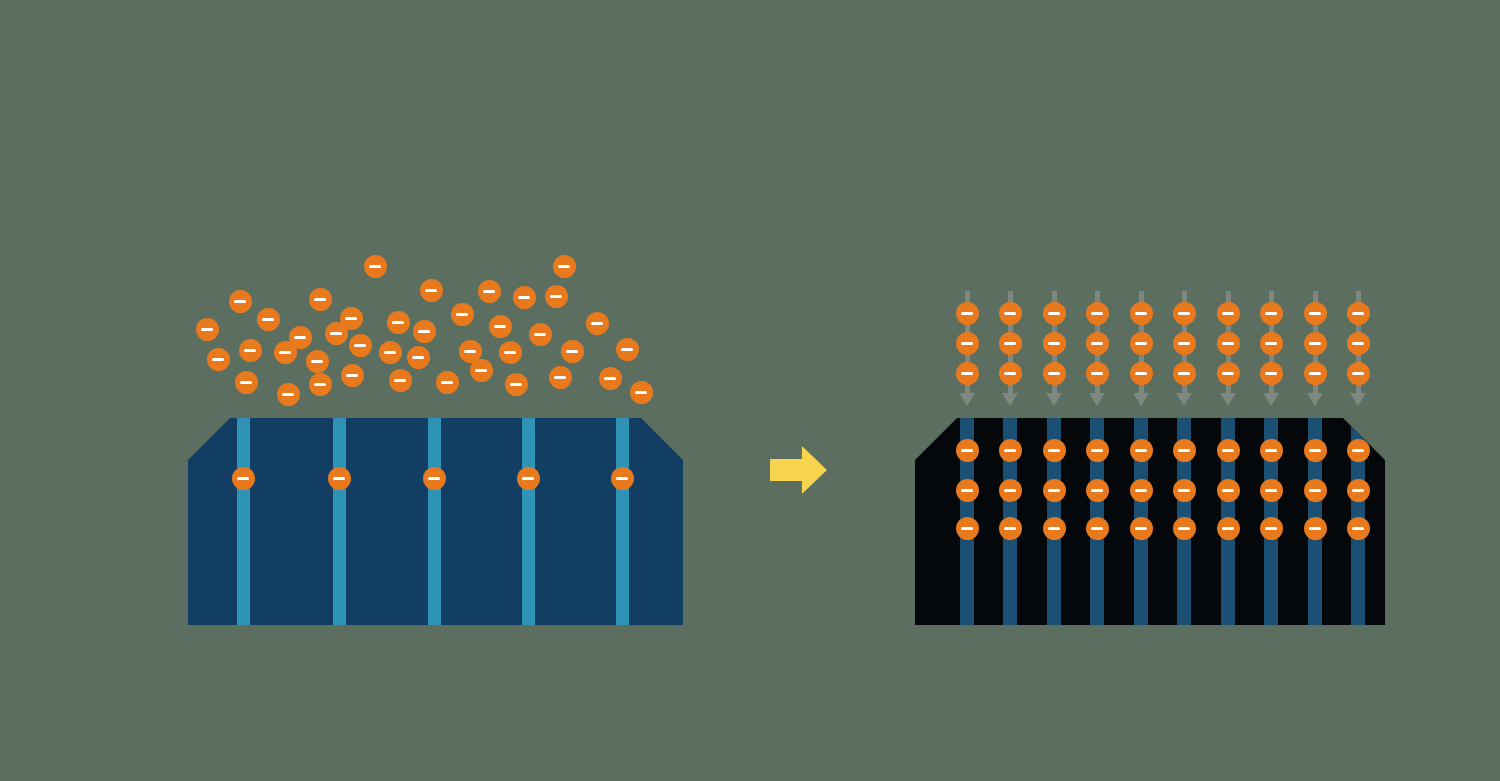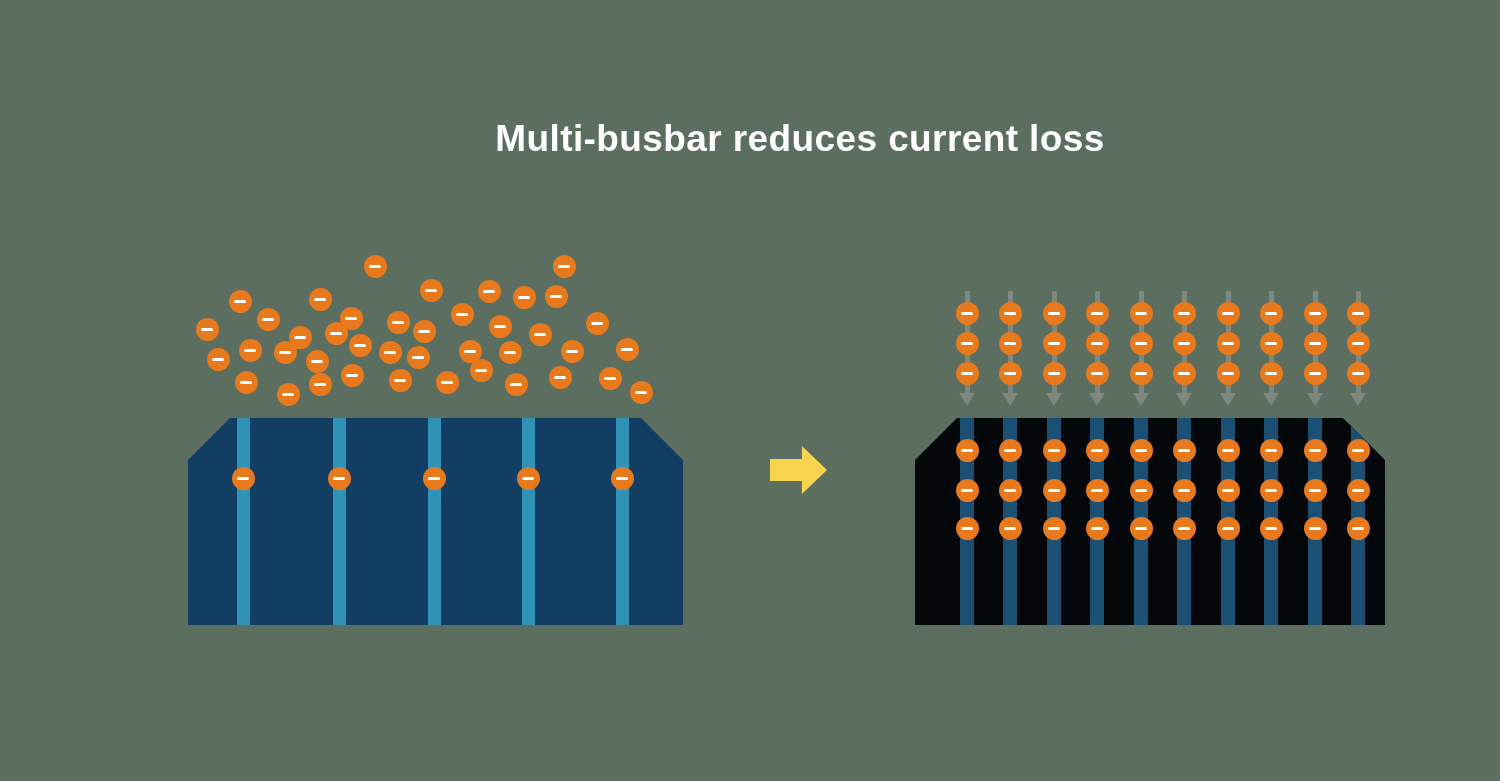--- a/index.html
+++ b/index.html
@@ -34,21 +34,20 @@
   }
   .transition-arrow {
     position: absolute; background: var(--transition-arrow, #f8d44e);
     clip-path: polygon(0 27%, 56% 27%, 56% 0, 100% 50%, 56% 100%, 56% 73%, 0 73%);
   }
 </style>
 </head>
 <body>
 
 <div id="canvas">
-  <div class="title">Multi-busbar reduces current loss</div>
   <div class="cell" id="left-cell" style="left: 188px; top: 418px; width: 495px; height: 207px; background: rgb(18, 62, 99); clip-path: polygon(0px 42px, 42px 0px, 453px 0px, 100% 42px, 100% 100%, 0px 100%);">
       <div class="busbar" style="left: 48.5px; width: 13px; background: rgb(46, 147, 181);"></div>
       <div class="busbar" style="left: 144.5px; width: 13px; background: rgb(46, 147, 181);"></div>
       <div class="busbar" style="left: 239.5px; width: 13px; background: rgb(46, 147, 181);"></div>
       <div class="busbar" style="left: 333.5px; width: 13px; background: rgb(46, 147, 181);"></div>
       <div class="busbar" style="left: 427.5px; width: 13px; background: rgb(46, 147, 181);"></div>
     </div>
   <div class="cell" id="right-cell" style="left: 915px; top: 418px; width: 470px; height: 207px; background: rgb(5, 8, 11); clip-path: polygon(0px 42px, 42px 0px, 428px 0px, 100% 42px, 100% 100%, 0px 100%);">
       <div class="busbar" style="left: 45px; width: 14px; background: rgb(27, 79, 115);"></div>
       <div class="busbar" style="left: 88px; width: 14px; background: rgb(27, 79, 115);"></div>

